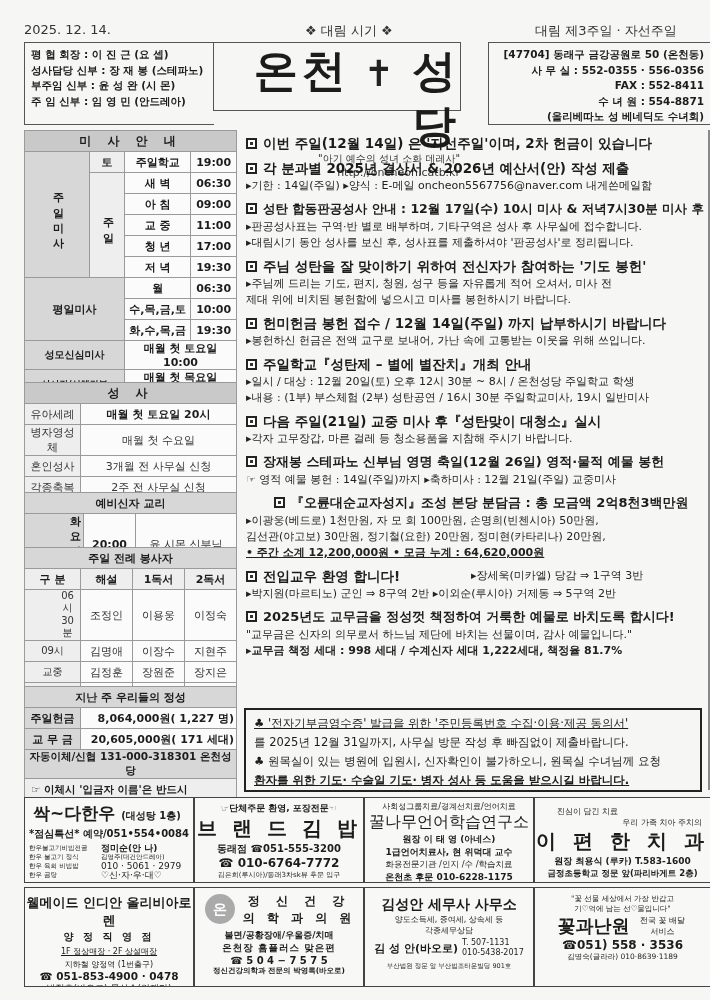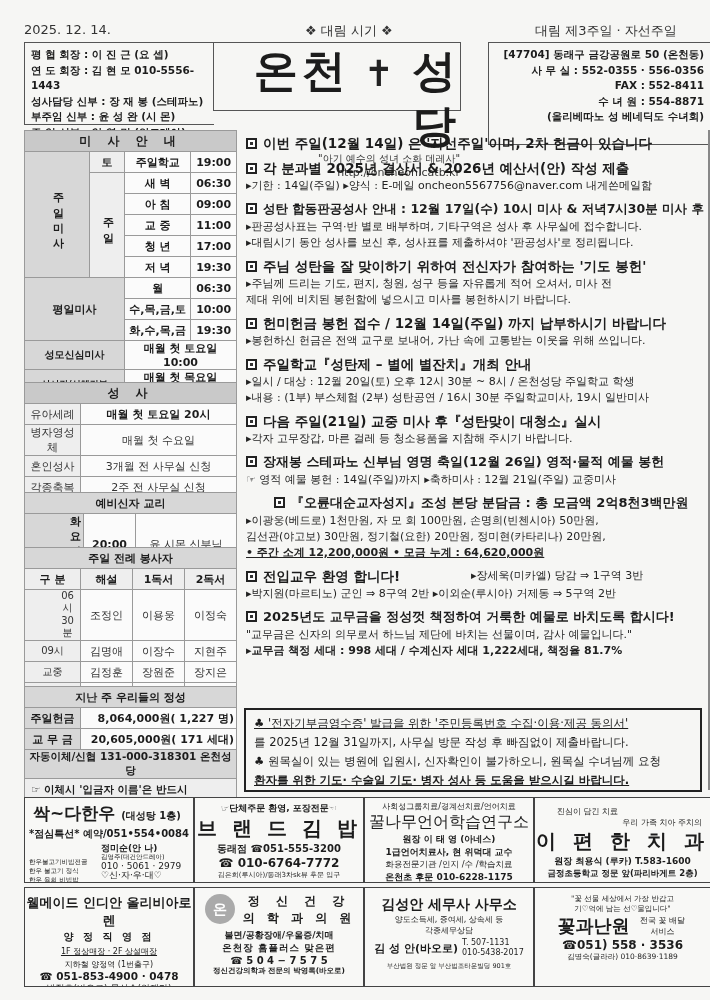--- a/index.html
+++ b/index.html
@@ -2,21 +2,21 @@
 <html><head>
 <meta charset="utf-8">
 <style>
   * { box-sizing: border-box; margin: 0; padding: 0; }
   body { width: 710px; height: 1000px; background: #f6f6f4; font-family: "DejaVu Sans", "Liberation Sans", sans-serif; color: #1c1c1c; position: relative; overflow: hidden; }
   .abs { position: absolute; }
   .topline { top: 22px; font-size: 13px; color: #333; }
   
   .hdr-left { left: 24px; top: 42px; width: 190px; height: 83px; border: 1px solid #555; border-right: none; padding: 4px 6px; font-size: 10.5px; font-weight: bold; line-height: 15.5px; }
   .hdr-mid { left: 213px; top: 42px; width: 248px; height: 69px; border: 1px solid #555; text-align: right; }
-  .hdr-right { left: 488px; top: 42px; width: 222px; height: 103px; border: 1px solid #555; border-right: none; padding: 4px 6px; font-size: 10.5px; font-weight: bold; line-height: 15.5px; text-align: right; }
+  .hdr-right { left: 488px; top: 42px; width: 222px; height: 83px; border: 1px solid #555; border-right: none; padding: 4px 6px; font-size: 10.5px; font-weight: bold; line-height: 15.5px; text-align: right; }
   .logo { font-size: 44px; font-weight: bold; letter-spacing: 4px; line-height: 52px; margin-top: 2px; font-family: "DejaVu Sans", sans-serif; }
   .logo .cross { font-size: 36px; vertical-align: middle; margin: 0 14px; color: #222; }
   .motto { font-size: 10px; color: #333; }
   .url { font-size: 11px; color: #333; }
   
   table { border-collapse: collapse; }
   .lt { position: absolute; left: 24px; width: 213px; font-size: 11px; font-weight: bold; }
   .lt td { border: 1px solid #9a9a9a; text-align: center; height: 21px; padding: 0 2px; }
   .gh { background: #c9c9c9; letter-spacing: 6px; font-size: 12px; }
   .gc { background: #d7d7d7; }
@@ -38,21 +38,20 @@
 </style>
 </head>
 <body>
 
 <div class="abs topline" style="left:24px;">2025. 12. 14.</div>
 <div class="abs topline" style="left:305px;">❖ 대림 시기 ❖</div>
 <div class="abs topline" style="left:535px;">대림 제3주일 · 자선주일</div>
 
 <div class="abs hdr-left">
   <div>평 협 회장 : 이 진 근 (요     셉)</div>
-  <div>연 도 회장 : 김 현 모 010-5556-1443</div>
   <div>성사담당 신부 : 장 재 봉 (스테파노)</div>
   <div>부주임 신부 : 윤 성 완 (시     몬)</div>
   <div>주 임 신부 : 임 영 민 (안드레아)</div>
 </div>
 <div class="abs hdr-mid">
   <div class="logo">
     <span>온천</span><span class="cross">✝</span><span>성당</span>
   </div>
   <div class="motto">"아기 예수의 성녀 소화 데레사"</div>
   <div class="url">http://oncheon.catb.kr</div>
@@ -284,21 +283,21 @@
   <div class="u">♣ '전자기부금영수증' 발급을 위한 '주민등록번호 수집·이용·제공 동의서'</div>
   <div>   를 2025년 12월 31일까지, 사무실 방문 작성 후 빠짐없이 제출바랍니다.</div>
   <div>♣ 원목실이 있는 병원에 입원시, 신자확인이 불가하오니, 원목실 수녀님께 요청</div>
   <div class="u b">   환자를 위한 기도· 수술일 기도· 병자 성사 등 도움을 받으시길 바랍니다.</div>
 </div>
 
 <div class="ad" style="left:24px;top:797px;width:170px;height:86px;">
   <div style="font-size:17px;font-weight:bold;margin-top:4px;text-align:left;padding-left:8px;"><span>싹~다한우</span> <span style="font-size:10px;">(대성탕 1층)</span></div>
   <div style="font-size:10px;font-weight:bold;text-align:left;padding-left:4px;margin-top:2px;"><span>*점심특선*</span> <span>예약/051•554•0084</span></div>
   <div style="display:flex;font-size:6.5px;text-align:left;padding-left:4px;margin-top:3px;">
-    <div style="width:72px;line-height:9px;margin-top:14px;">
+    <div style="width:72px;line-height:9px;">
       <div>한우불고기비빔전골</div>
       <div>한우 불고기 정식</div>
       <div>한우 육회 비빔밥</div>
       <div>한우 곰탕</div>
     </div>
     <div style="line-height:9px;">
       <div style="font-size:9px;font-weight:bold;">정미순(안  나)</div>
       <div>김영주(대건안드레아)</div>
       <div style="font-size:9px;">010 · 5061 · 2979</div>
       <div style="font-size:9px;">♡신·자·우·대♡</div>

